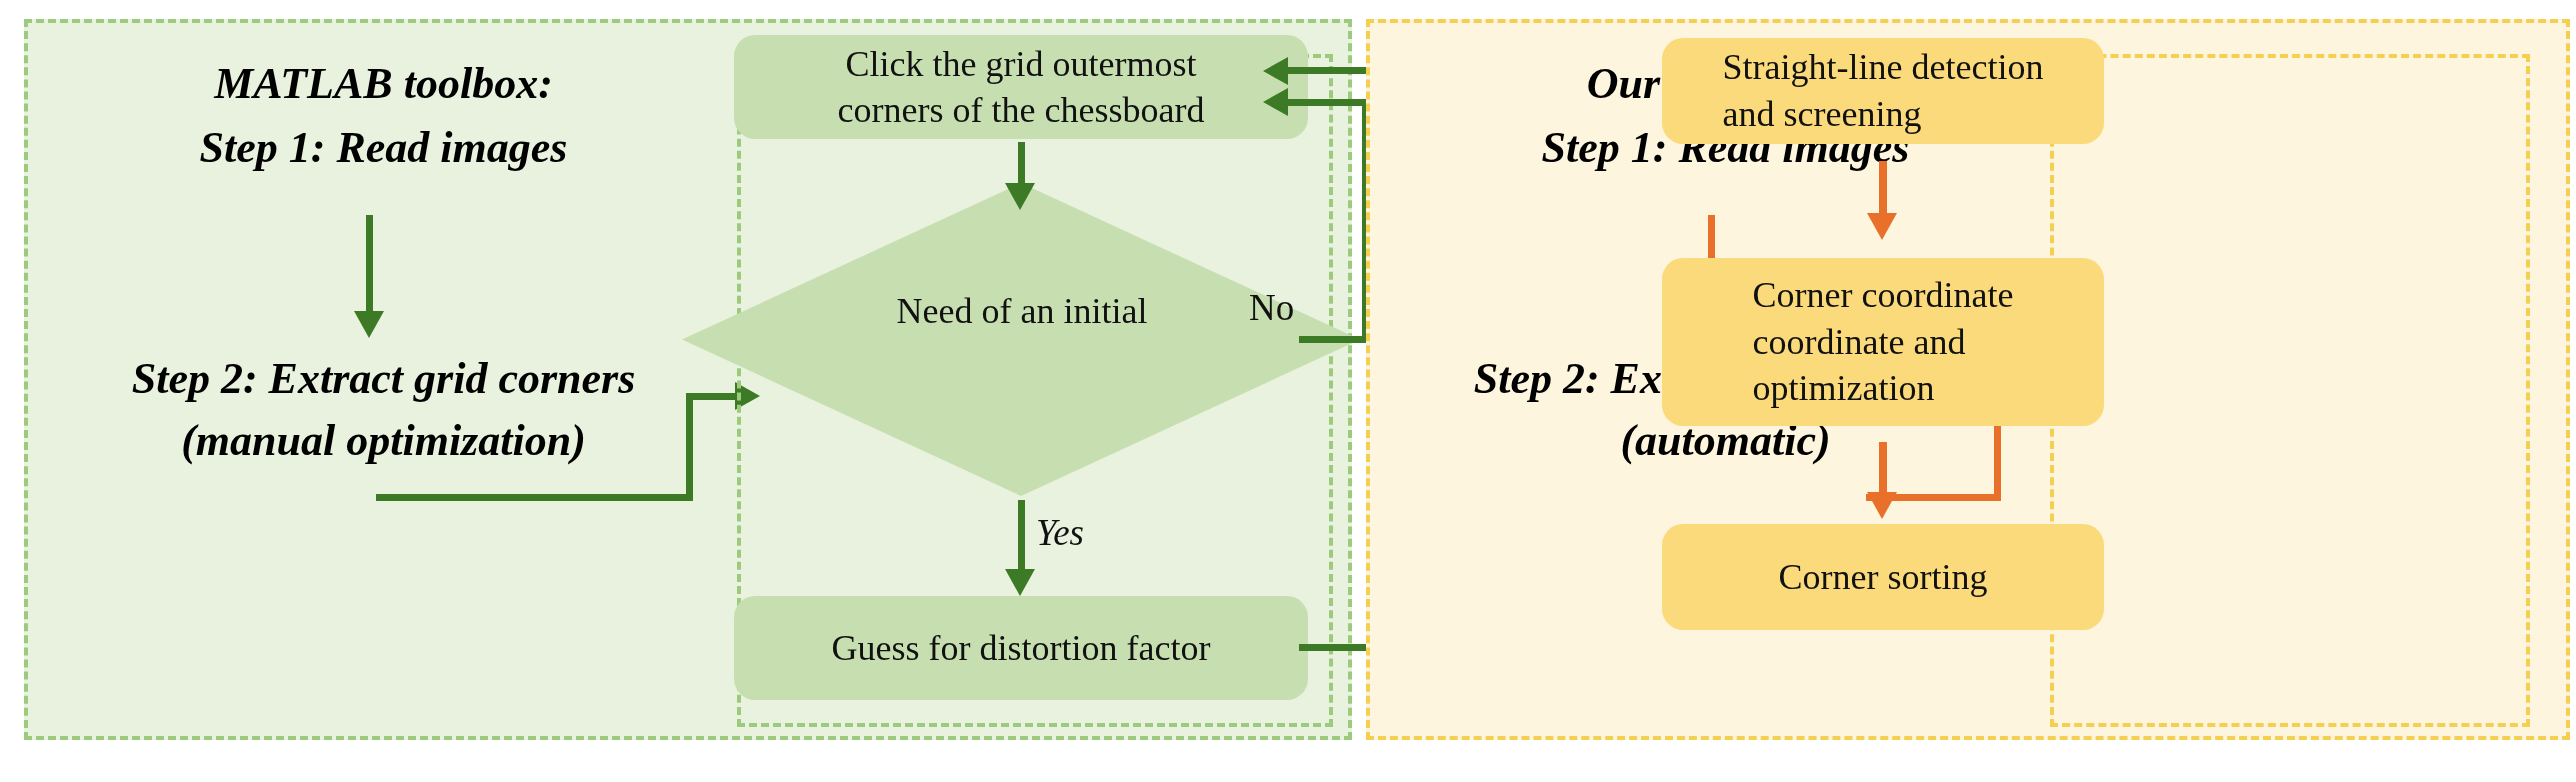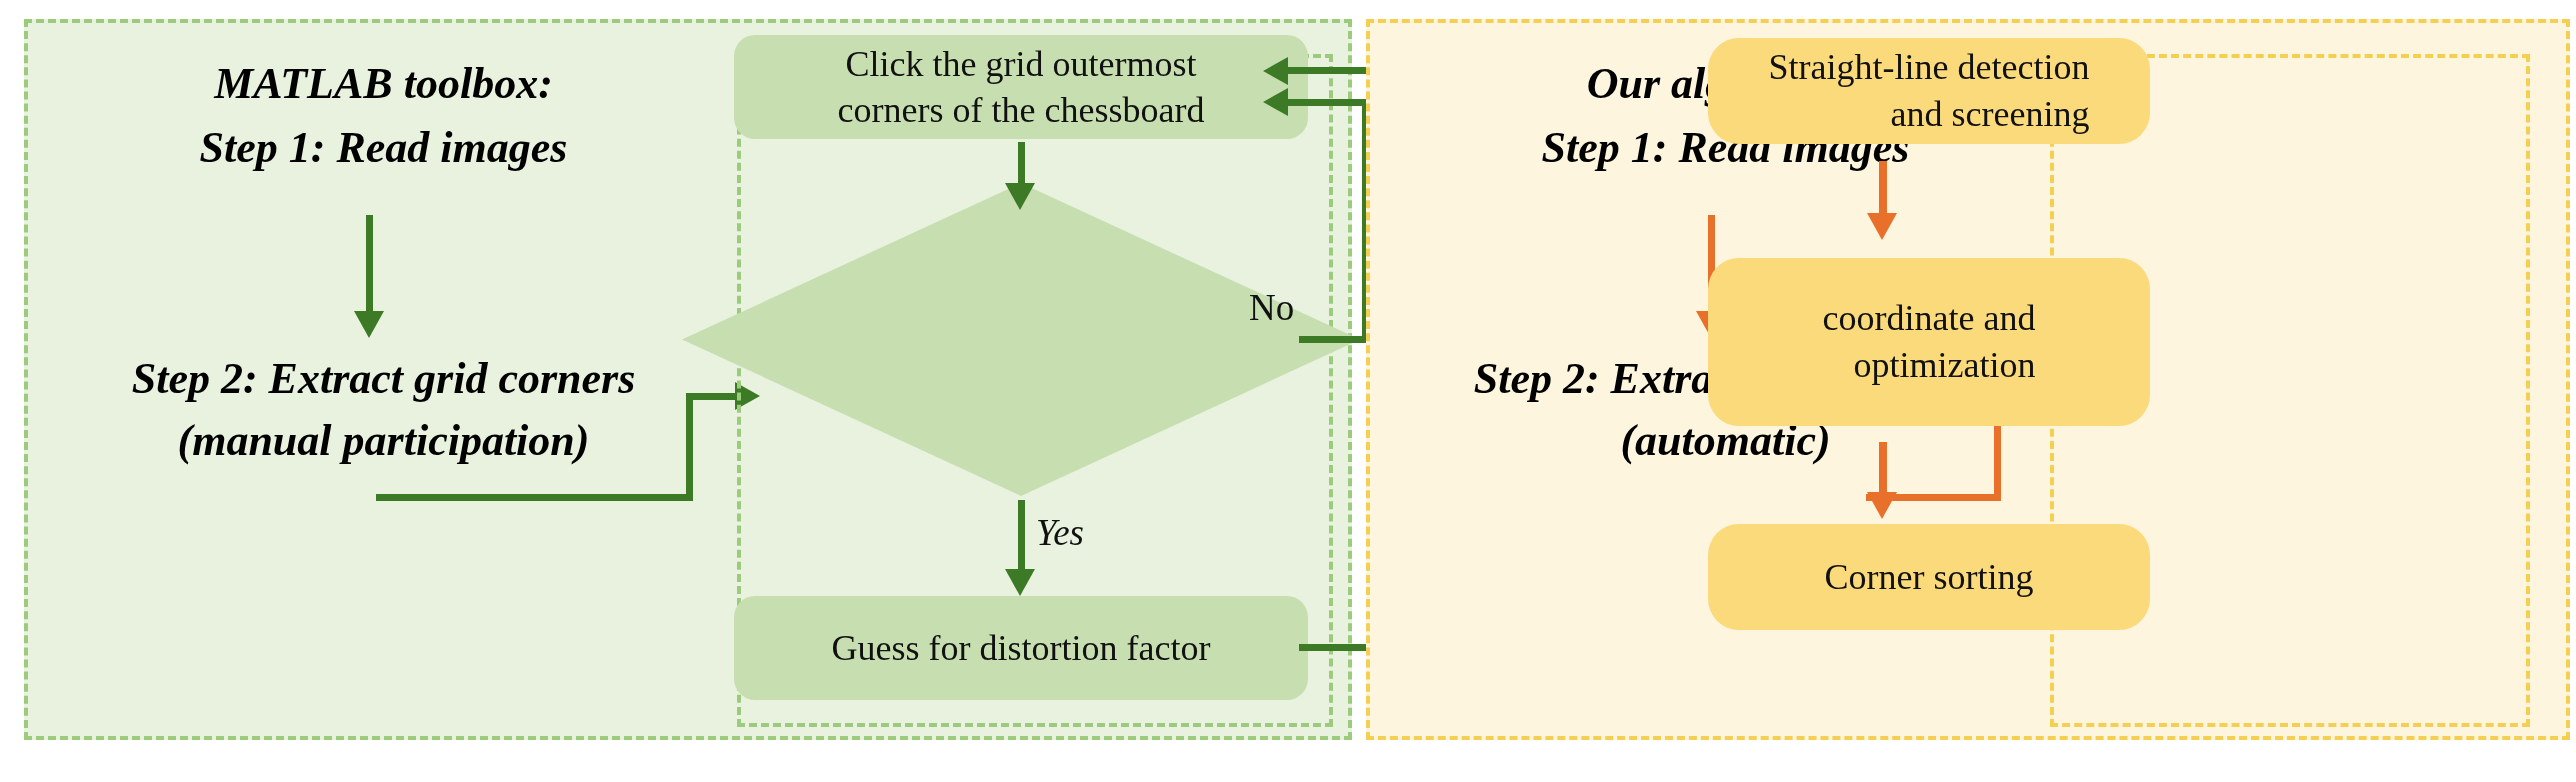--- a/index.html
+++ b/index.html
@@ -218,29 +218,28 @@
     top: 31px;
     width: 480px;
     height: 673px;
     border: 4.8px dashed #f5cf52;
     box-sizing: border-box;
   }
 
   .obox {
     position: absolute;
     background: #fbda7b;
-    border-radius: 31px;
+    border-radius: 21px;
     color: #111;
     font-size: 36px;
     line-height: 1.3;
-    text-align: right;
+    text-align: left;
     display: flex;
     align-items: center;
     justify-content: center;
-    margin-left: 46px;
   }
   #obox-line   { left: 1662px; top: 38px;  width: 442px; height: 106px; }
   #obox-corner { left: 1662px; top: 258px; width: 442px; height: 168px; }
   #obox-sort   { left: 1662px; top: 524px; width: 442px; height: 106px; }
 
   #o-a1-line { position:absolute; left: 1879px; top: 161px; width: 7.7px; height: 60px; background:#e8702a; }
   #o-a1-head { position:absolute; left: 1867px; top: 213px; width:0;height:0;
       border-left:15.4px solid transparent;border-right:15.4px solid transparent;border-top:27px solid #e8702a; }
 
   #o-a2-line { position:absolute; left: 1879px; top: 442px; width: 7.7px; height: 56px; background:#e8702a; }
@@ -255,21 +254,21 @@
   <div id="matlab-text-block">
     <span class="ln">MATLAB toolbox:</span>
     <span class="ln">Step 1: Read images</span>
   </div>
 
   <div id="matlab-arrow-down"></div>
   <div id="matlab-arrow-head"></div>
 
   <div id="matlab-step2-block">
     <span class="ln">Step 2: Extract grid corners</span>
-    <span class="ln">(manual participation)</span>
+    <span class="ln">(manual optimization)</span>
   </div>
 
   <div id="green-elbow-h1"></div>
   <div id="green-elbow-v"></div>
   <div id="green-elbow-h2"></div>
   <div id="green-elbow-head"></div>
 
   <div id="green-inner-box"></div>
 </div>
 
@@ -277,20 +276,21 @@
   <div>
     <span style="display:block">Click the grid outermost</span>
     <span style="display:block">corners of the chessboard</span>
   </div>
 </div>
 
 <svg id="gdiamond-shape" viewBox="0 0 706 326" preserveAspectRatio="none">
   <polygon points="353,0 706,163 353,326 0,163" fill="#c7dfb0"></polygon>
 </svg>
 <div id="gdiamond-label">
+  <span style="display:block">Need of an initial</span>
 </div>
 
 <div id="g-a1-line"></div>
 <div id="g-a1-head"></div>
 
 <div id="g-a2-line"></div>
 <div id="g-a2-head"></div>
 <div id="g-yes-label">Yes</div>
 
 <div id="g-no-h1"></div>
@@ -336,20 +336,21 @@
     <span style="display:block">Straight-line detection</span>
     <span style="display:block">and screening</span>
   </div>
 </div>
 
 <div id="o-a1-line"></div>
 <div id="o-a1-head"></div>
 
 <div class="obox" id="obox-corner">
   <div>
+    <span style="display:block">Corner coordinate</span>
     <span style="display:block">coordinate and</span>
     <span style="display:block">optimization</span>
   </div>
 </div>
 
 <div id="o-a2-line"></div>
 <div id="o-a2-head"></div>
 
 <div class="obox" id="obox-sort">
   <span>Corner sorting</span>

